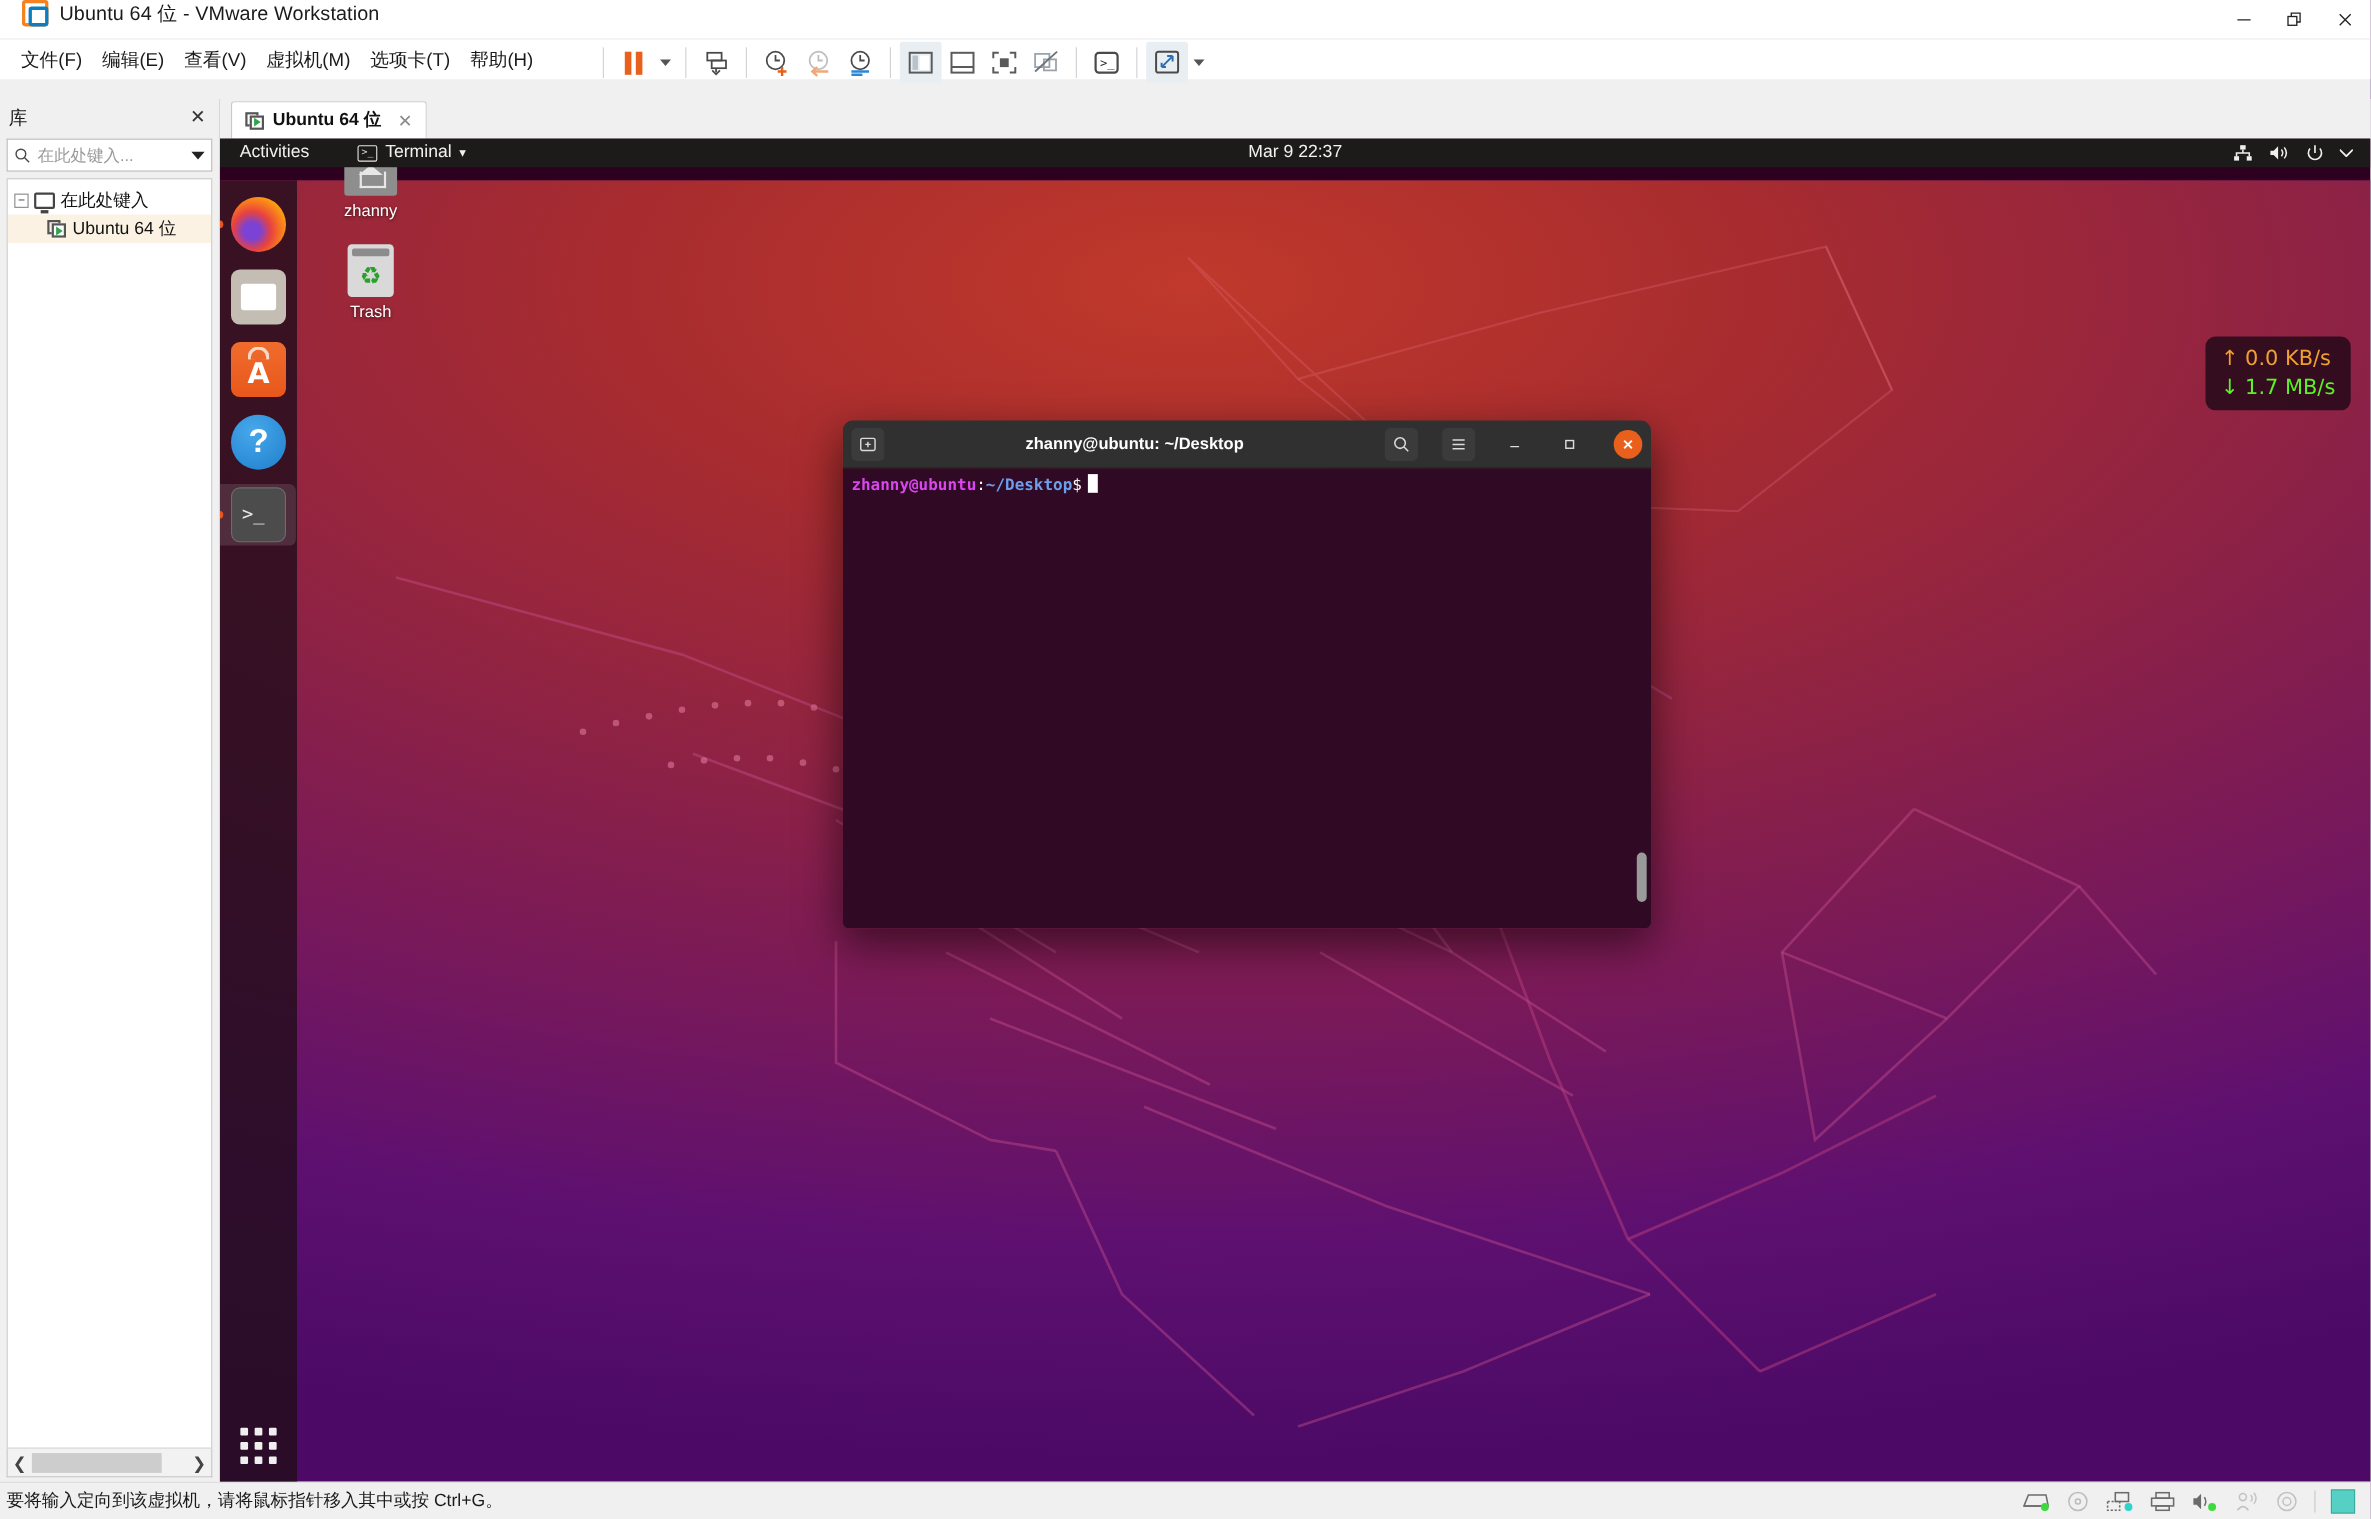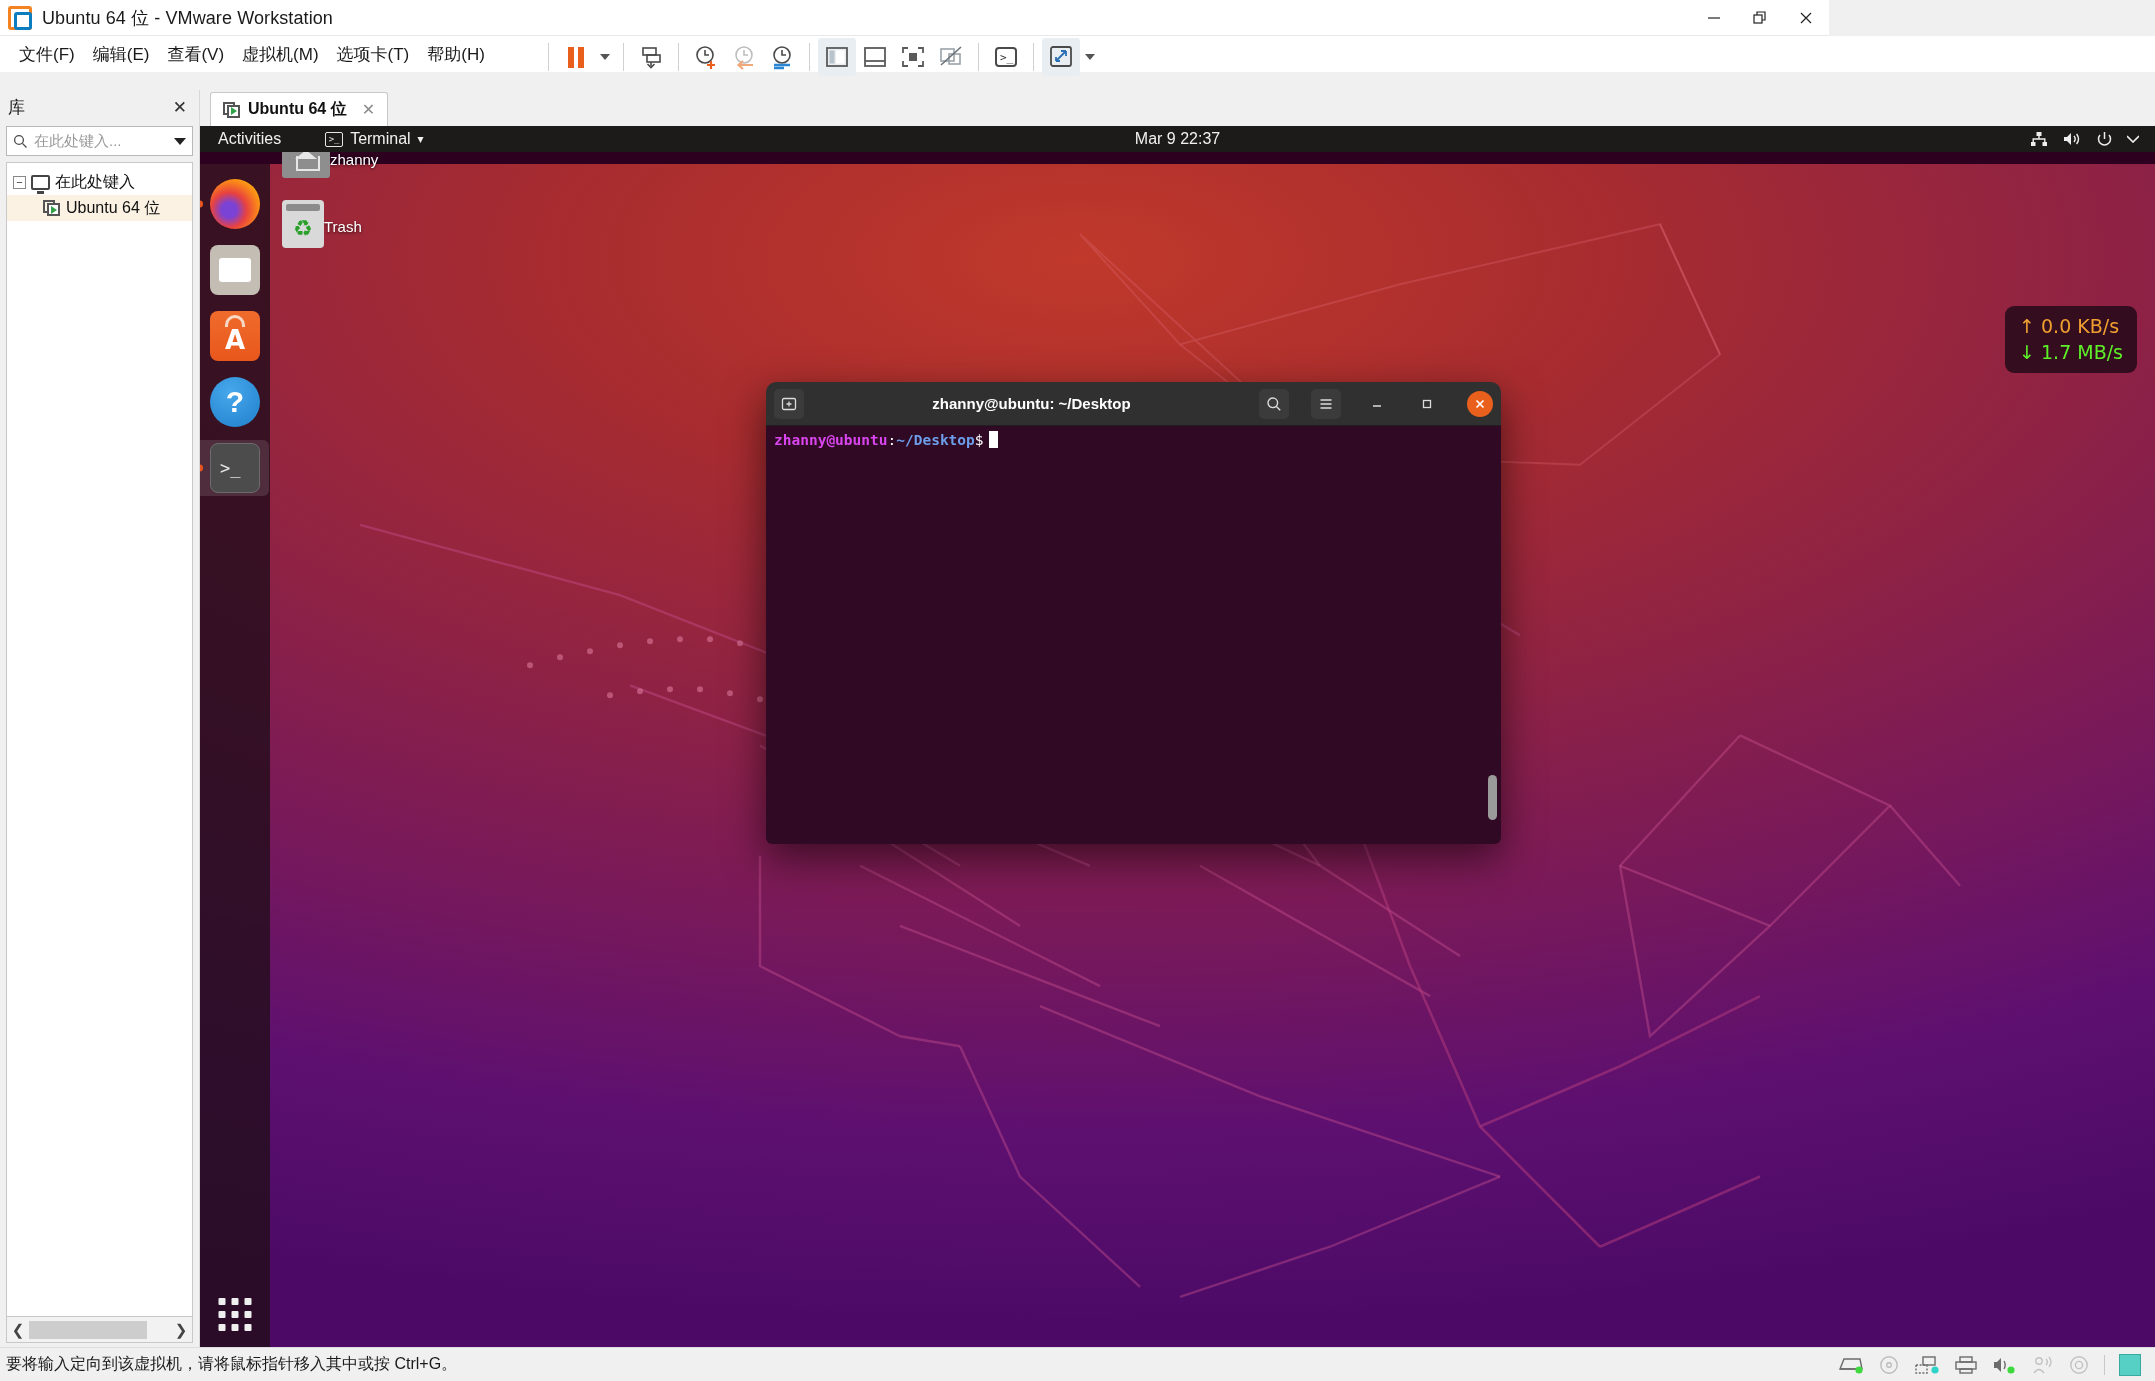--- a/index.html
+++ b/index.html
@@ -6,24 +6,25 @@
   html, body {
     width: 2155px; height: 1381px;
     overflow: hidden;
     font-family: "Liberation Sans", "DejaVu Sans", sans-serif;
     background: #f0f0f0;
   }
   body { position: relative; }
 
   
   .vm-titlebar {
-    position: absolute; left: 0; top: 0; width: 1829px; height: 36px;
+    position: absolute; left: 0; top: 0; width: 2155px; height: 36px;
     background: #ffffff;
-    display: flex; align-items: center;
+    display: flex; 
     border-bottom: 1px solid #e8e8e8;
+    padding-left: 12px;
   }
   .vm-logo {
     width: 24px; height: 24px; margin-left: 8px; margin-right: 10px;
     position: relative; flex: none;
   }
   .vm-logo .sq-out {
     position: absolute; left: 0; top: 0; width: 24px; height: 24px;
     border: 3px solid #f58220; border-radius: 3px;
   }
   .vm-logo .sq-in {
@@ -222,21 +223,21 @@
     padding-left: 9px; color: #e8e8e8; font-family: "DejaVu Sans Mono", monospace; font-size: 17px;
   }
   .dock-grid {
     position: absolute; bottom: 16px; left: 50%; transform: translateX(-50%);
     display: grid; grid-template-columns: repeat(3, 7px); gap: 6px;
   }
   .dock-grid i { display: block; width: 7px; height: 7px; background: #efefef; border-radius: 1px; }
 
   
   .desk-icons { position: absolute; left: 82px; top: 10px; z-index: 10; }
-  .desk-ic { width: 110px; display: flex; flex-direction: row; align-items: center; margin-bottom: 22px; }
+  .desk-ic { width: 110px; display: flex; flex-direction: column; align-items: center; margin-bottom: 22px; }
   .desk-ic .label {
     color: #fff; font-size: 15px; margin-top: 5px; text-shadow: 0 1px 3px rgba(0,0,0,.7);
   }
   .folder-home {
     width: 48px; height: 42px; position: relative;
   }
   .folder-home .body {
     position: absolute; left: 0; top: 6px; width: 48px; height: 36px;
     background: #8e8e8e; border-radius: 3px;
     display: flex; align-items: center; justify-content: center;

